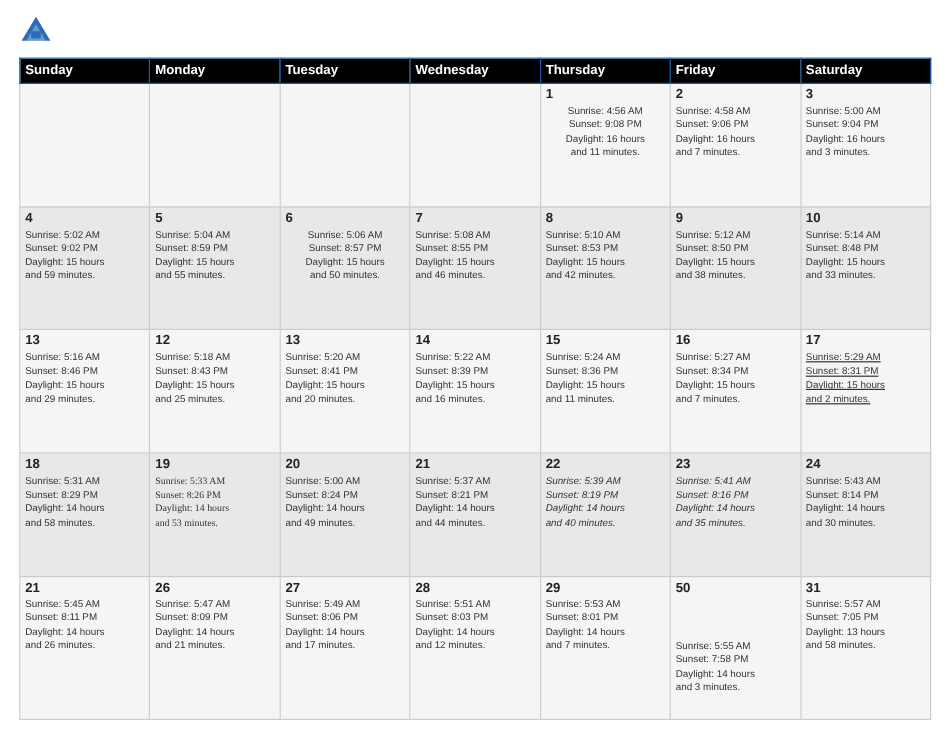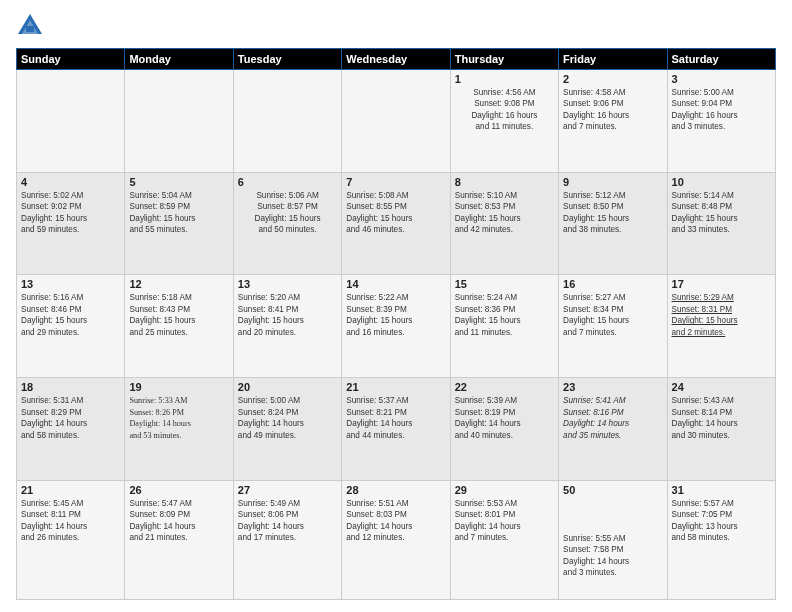--- a/index.html
+++ b/index.html
@@ -286,21 +286,21 @@
           </td>
           <td>
             <span class="day-num">21</span>
             <div class="day-info" style="white-space: pre-line;">Sunrise: 5:37 AM
 Sunset: 8:21 PM
 Daylight: 14 hours
 and 44 minutes.</div>
           </td>
           <td>
             <span class="day-num">22</span>
-            <div class="day-info" style="white-space: pre-line;">Sunrise: 5:39 AM
+            <div class="day-info" style="white-space: pre-line; font-style: italic;">Sunrise: 5:39 AM
 Sunset: 8:19 PM
 Daylight: 14 hours
 and 40 minutes.</div>
           </td>
           <td>
             <span class="day-num">23</span>
             <div class="day-info" style="white-space: pre-line; font-style: italic;">Sunrise: 5:41 AM
 Sunset: 8:16 PM
 Daylight: 14 hours
 and 35 minutes.</div>

